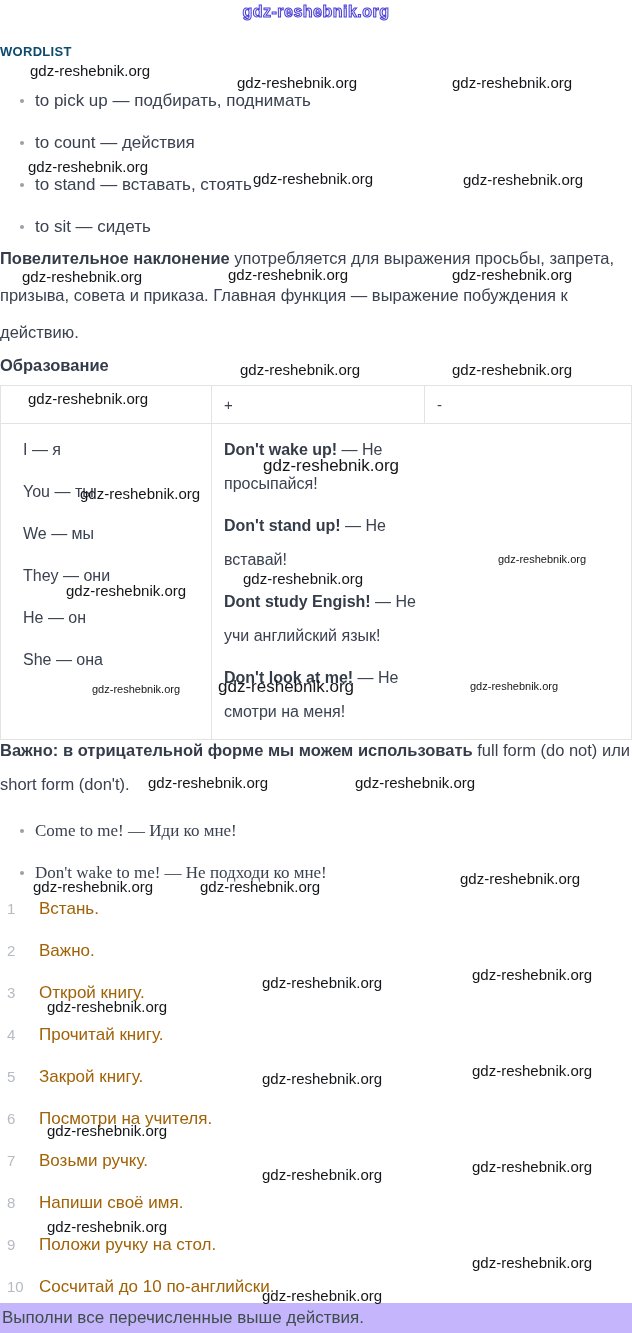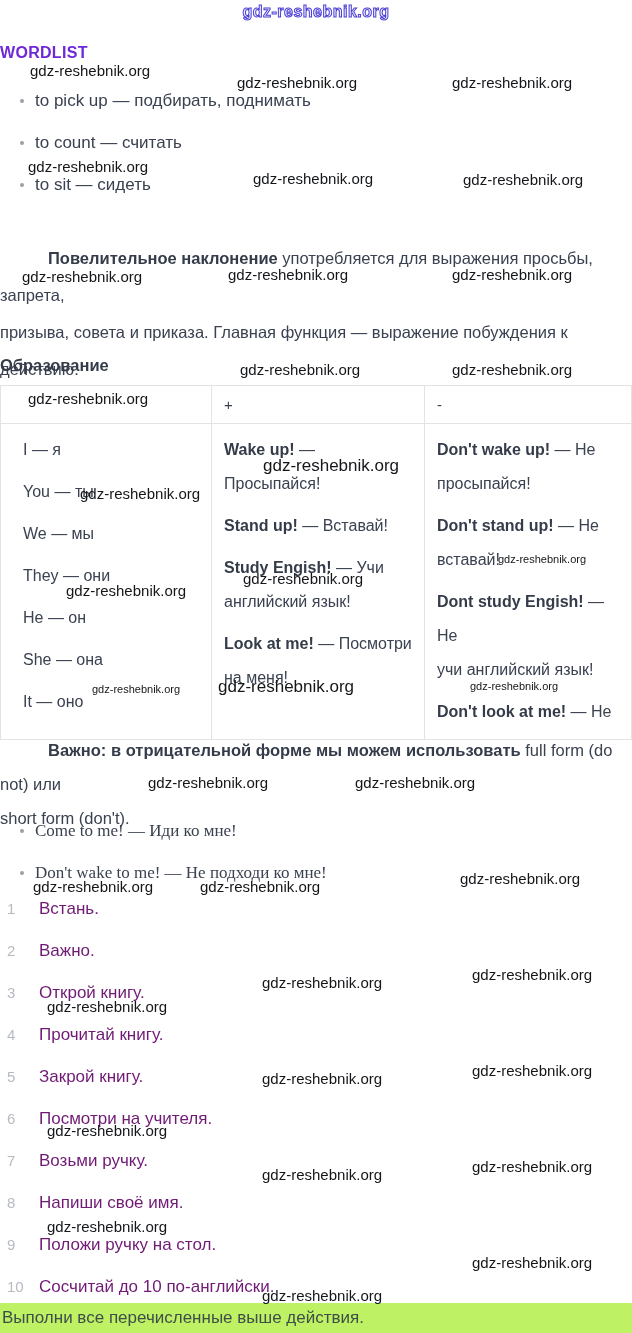--- a/index.html
+++ b/index.html
@@ -6,25 +6,25 @@
   .page{position:relative;width:632px;height:1333px;background:#ffffff;overflow:hidden;
         font-family:"Liberation Sans", sans-serif;color:#3a4150;}
   
   .wm{position:absolute;font-size:15px;color:#141619;white-space:nowrap;z-index:6;}
   .wm.sm{font-size:11px;}
   .wm.lg{font-size:17px;}
   .wm-top{position:absolute;left:0;top:3px;width:100%;text-align:center;font-size:16px;
           font-weight:bold;letter-spacing:.5px;color:#eeecfb;
           -webkit-text-stroke:1px #4a3ed6;z-index:6;}
   
-  .wordlist-title{position:absolute;left:0;top:44px;font-size:16px;font-weight:bold;
-                  color:#6d28d9;letter-spacing:.3px;}
+  .wordlist-title{position:absolute;left:0;top:44px;font-size:13px;font-weight:bold;
+                  color:#0c4a6e;letter-spacing:.3px;}
   .para{position:absolute;left:0;width:632px;font-size:16.5px;}
   .para .pre{white-space:pre-line;}
-  .para b{color:#343b49;padding-left:48px;}
+  .para b{color:#343b49;}
   .para1{top:240px;line-height:37px;}
   .para2{top:733px;line-height:34px;}
   .sub-title{position:absolute;left:0;top:356px;font-size:16.5px;font-weight:bold;color:#343b49;}
   
   ul.blist{position:absolute;left:0;margin:0;padding:0;list-style:none;}
   ul.blist li{position:relative;padding-left:35px;height:26px;line-height:26px;
               margin-bottom:16px;font-size:17px;white-space:nowrap;}
   ul.blist li::before{content:"";position:absolute;left:20px;top:11px;width:4px;height:4px;
               border-radius:50%;background:#9aa1a9;}
   .blist1{top:88px;}
@@ -37,38 +37,39 @@
   .tbl .bc{height:306px;padding:9px 4px 0 12px;font-size:16px;overflow:hidden;}
   .tbl .c2,.tbl .c3{border-left:1px solid #e3e3e3;}
   .tbl .bc p{margin:0 0 8px 0;line-height:34px;white-space:pre-line;}
   .tbl .bc b{color:#343b49;}
   .tbl .pron{padding-left:22px;}
   
   ol.tasks{position:absolute;left:0;top:896px;margin:0;padding:0;list-style:none;}
   ol.tasks li{display:flex;height:26px;line-height:26px;margin-bottom:16px;}
   ol.tasks .num{flex:none;width:25px;margin-right:7px;padding-left:7px;
                 font-size:15px;color:#b6bbc2;}
-  ol.tasks .task-text{font-size:17px;color:#701a75;white-space:nowrap;}
+  ol.tasks .task-text{font-size:17px;color:#a16207;white-space:nowrap;}
   
   .green-bar{position:absolute;left:0;top:1303px;width:632px;height:30px;
-             background:#bef264;z-index:2;}
+             background:#c4b5fd;z-index:2;}
   .green-bar span{display:block;padding-left:2px;line-height:30px;font-size:17px;color:#3f4e49;}
 </style>
 </head>
 <body>
 
 <div class="page">
 
   <div class="wm-top">gdz-reshebnik.org</div>
 
   <div class="wordlist-title">WORDLIST</div>
 
   <ul class="blist blist1">
     <li>to pick up — подбирать, поднимать</li>
-    <li>to count — считать</li>
+    <li>to count — действия</li>
+    <li>to stand — вставать, стоять</li>
     <li>to sit — сидеть</li>
   </ul>
 
   <div class="para para1"><b>Повелительное наклонение</b><span class="pre"> употребляется для выражения просьбы, запрета,
 призыва, совета и приказа. Главная функция — выражение побуждения к
 действию.</span></div>
 
   <div class="sub-title">Образование</div>
 
   <div class="tbl">
@@ -76,32 +77,22 @@
     <div class="hc c2">+</div>
     <div class="hc c3">-</div>
 
     <div class="bc c1 pron">
       <p>I — я</p>
       <p>You — ты</p>
       <p>We — мы</p>
       <p>They — они</p>
       <p>He — он</p>
       <p>She — она</p>
-      <p>It — оно</p>
     </div>
 
-    <div class="bc c2">
-      <p><b>Wake up!</b><span> —
-Просыпайся!</span></p>
-      <p><b>Stand up!</b><span> — Вставай!</span></p>
-      <p><b>Study Engish!</b><span> — Учи
-английский язык!</span></p>
-      <p><b>Look at me!</b><span> — Посмотри
-на меня!</span></p>
-    </div>
 
     <div class="bc c3">
       <p><b>Don't wake up!</b><span> — Не
 просыпайся!</span></p>
       <p><b>Don't stand up!</b><span> — Не
 вставай!</span></p>
       <p><b>Dont study Engish!</b><span> — Не
 учи английский язык!</span></p>
       <p><b>Don't look at me!</b><span> — Не
 смотри на меня!</span></p>

